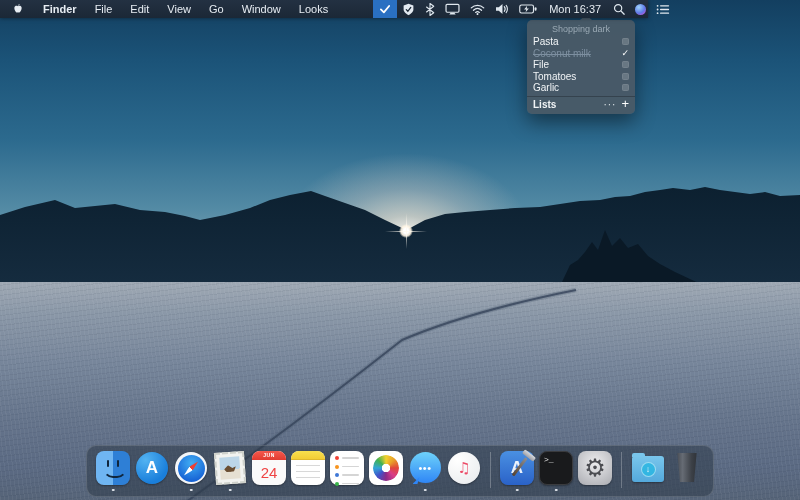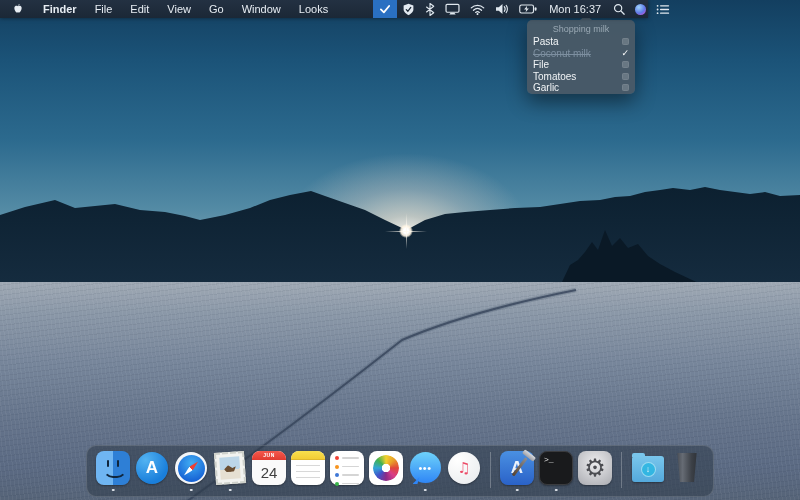--- a/index.html
+++ b/index.html
@@ -95,21 +95,21 @@
     background:linear-gradient(90deg,#fff 0 50%,#ee4035 50% 100%);}
   .ic-mail{width:30px;height:32px;margin-top:2px;background:#f2f3f0;transform:rotate(-4deg);
     border:2px dashed #cfd2cc;box-sizing:border-box;box-shadow:0 1px 2px rgba(0,0,0,.35);
     display:flex;align-items:center;justify-content:center;}
   .mail-pic{width:20px;height:22px;background:linear-gradient(180deg,#bcd6e8 0 55%,#e6e0d2 55% 100%);position:relative;}
   .mail-pic::after{content:"";position:absolute;left:4px;top:8px;width:12px;height:7px;background:#6b4f33;
     clip-path:polygon(0 60%,35% 0,70% 45%,100% 25%,80% 100%,20% 95%);}
   .ic-cal{background:#fafafa;overflow:hidden;display:flex;flex-direction:column;}
   .cal-top{height:9px;background:linear-gradient(180deg,#f55a4e,#e23b30);color:#fff;font-size:5px;
     font-weight:bold;text-align:center;line-height:9px;letter-spacing:.5px;}
-  .cal-day{flex:1;display:flex;align-items:center;justify-content:center;font-size:15px;color:#404040;}
+  .cal-day{flex:1;display:flex;align-items:center;justify-content:center;font-size:15px;color:#ef4444;}
   .ic-notes{background:#fff;overflow:hidden;}
   .notes-top{height:8px;background:linear-gradient(180deg,#f8e04e,#f3cd35);border-bottom:1px solid #e0b92e;}
   .notes-line{height:1px;background:#d8d8d8;margin:5px 5px 0;}
   .ic-rem{background:#fff;padding:5px 5px 0;box-sizing:border-box;}
   .rem-row{display:flex;align-items:center;gap:3px;margin-bottom:4.5px;}
   .rem-dot{width:4px;height:4px;border-radius:50%;}
   .rem-line{flex:1;height:1.5px;background:#d5d5d5;border-radius:1px;}
   .ic-photos{background:#fff;display:flex;align-items:center;justify-content:center;}
   .photos-wheel{width:26px;height:26px;border-radius:50%;position:relative;
     background:conic-gradient(#f7d21e,#f09c1c,#ef4136,#e5398d,#93278f,#3f51d6,#28a8e0,#39b54a,#f7d21e);
@@ -255,21 +255,21 @@
             <rect x="4.2" y="5.3" width="10" height="1.4" rx=".7" fill="#dfe7ee"></rect>
           <circle cx="1.6" cy="10" r="1" fill="#dfe7ee"></circle>
             <rect x="4.2" y="9.3" width="10" height="1.4" rx=".7" fill="#dfe7ee"></rect>
         </svg>
       </span>
     </div>
   </div>
 
   <div class="popover">
     <div class="arrow"></div>
-    <div class="pop-title">Shopping milk</div>
+    <div class="pop-title">Shopping dark</div>
 
     <div class="pop-row">
       <span class="pop-label">Pasta</span>
       <span class="pop-box"></span>
 
     </div>
     <div class="pop-row">
       <span class="pop-label done">Coconut milk</span>
 
       <span class="pop-check">✓</span>
@@ -283,20 +283,25 @@
       <span class="pop-label">Tomatoes</span>
       <span class="pop-box"></span>
 
     </div>
     <div class="pop-row">
       <span class="pop-label">Garlic</span>
       <span class="pop-box"></span>
 
     </div>
 
+    <div class="pop-footer">
+      <span class="pop-lists">Lists</span>
+      <span class="pop-more">···</span>
+      <span class="pop-add">+</span>
+    </div>
   </div>
 
   <div class="dock">
 
     <div class="app">
       <div class="dk ic-finder">
         <span class="eye" style="left:11px"></span>
           <span class="eye" style="left:21px"></span>
         <span class="smile"></span>
       </div>

